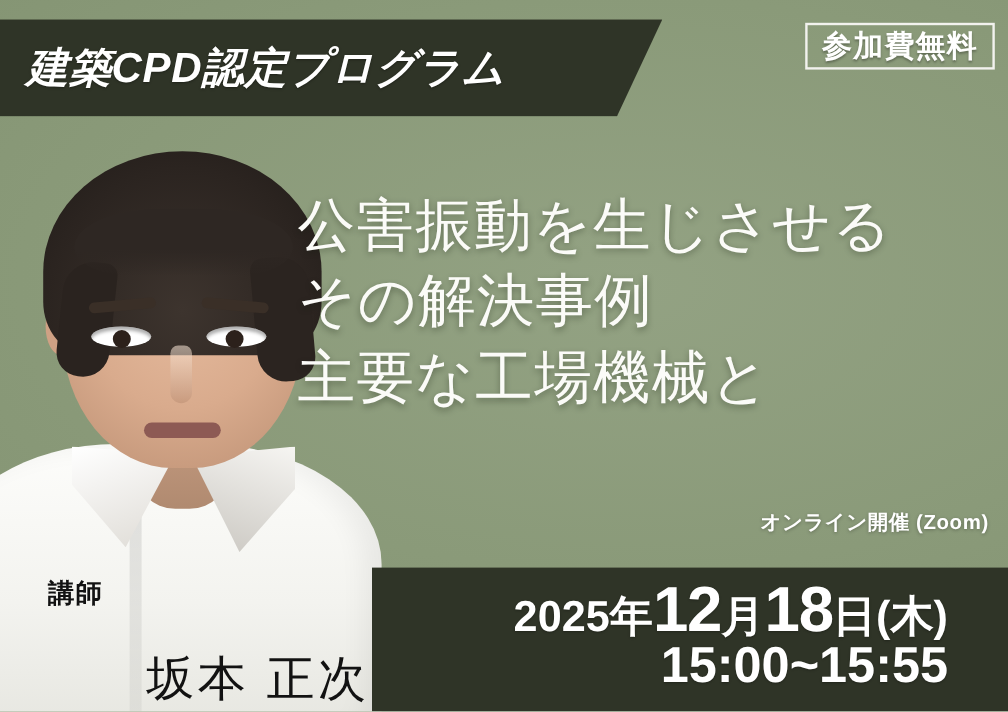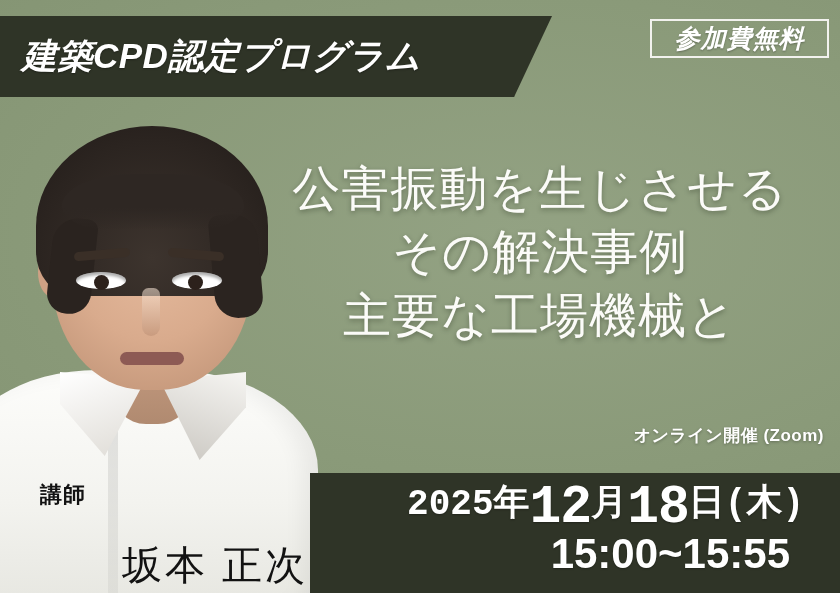--- a/index.html
+++ b/index.html
@@ -31,25 +31,24 @@
     font-weight:700;
     letter-spacing:.5px;
     white-space:nowrap;
     text-shadow:0 1px 2px rgba(0,0,0,.35);
     font-style:italic;
   }
 
   
   .badge{
     position:absolute;right:11px;top:19px;
-    width:179px;height:39px;
+    width:158px;height:39px;
     border:2px solid #f2f2ee;
     display:flex;align-items:center;justify-content:center;
     box-sizing:border-box;
-    font-style:italic;
   }
   .badge-label{
     color:#ffffff;
     font-size:25px;font-weight:700;
     letter-spacing:1px;white-space:nowrap;
     text-shadow:0 1px 2px rgba(0,0,0,.3);
   }
 
   
   .portrait{
@@ -152,21 +151,21 @@
   .p-mouth{
     position:absolute;left:120px;top:252px;
     width:64px;height:13px;
     background:#8d5a54;border-radius:9px;
   }
 
   
   .headline{
     position:absolute;left:248px;top:157px;
     width:584px;
-    text-align:center;
+    text-align:left;
     color:#fbfbf8;
     font-size:48px;
     font-weight:500;
     line-height:1.32;
     letter-spacing:1px;
     text-shadow:0 2px 5px rgba(20,28,14,.35);
   }
   .headline div{white-space:nowrap;}
 
   
@@ -178,25 +177,24 @@
     text-shadow:0 1px 3px rgba(0,0,0,.3);
   }
 
   
   .datebar{
     position:absolute;left:310px;top:473px;
     width:530px;height:120px;
     background:#2f3427;
   }
   .date-line{
-    position:absolute;right:36px;top:5px;
+    position:absolute;right:50px;top:5px;
     color:#ffffff;white-space:nowrap;
-    display:flex;align-items:flex-start;
+    display:flex;align-items:flex-end;
     text-shadow:0 1px 2px rgba(0,0,0,.3);
-    font-family:Liberation Mono, monospace;
   }
   .d-sm{font-size:36px;font-weight:700;}
   .d-lg{font-size:53px;font-weight:700;letter-spacing:-1px;}
   .time-line{
     position:absolute;right:50px;top:57px;
     color:#ffffff;white-space:nowrap;
     font-size:42px;font-weight:700;letter-spacing:0px;
     text-shadow:0 1px 2px rgba(0,0,0,.3);
   }
 

